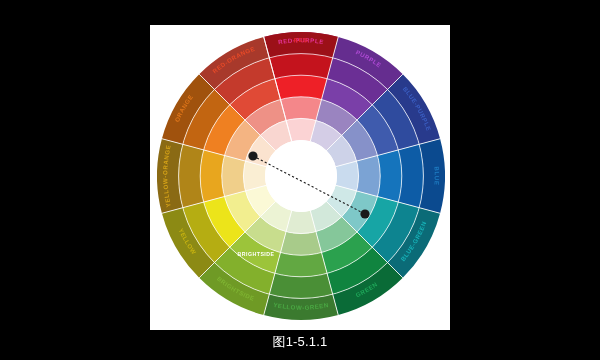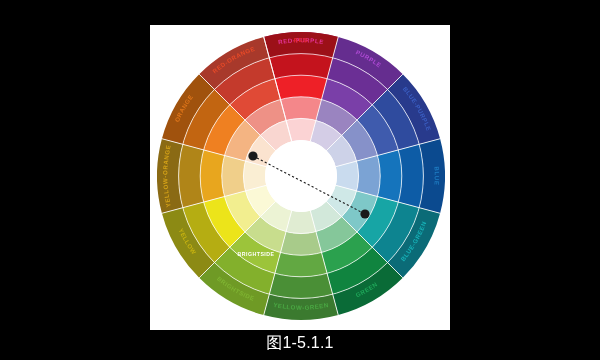--- a/index.html
+++ b/index.html
@@ -37,21 +37,21 @@
     height: 292px;
     display: block;
   }
   #caption {
     position: absolute;
     left: 0;
     top: 333px;
     width: 600px;
     text-align: center;
     color: #ffffff;
-    font-size: 16px;
+    font-size: 13px;
     font-family: "Liberation Sans", sans-serif;
     letter-spacing: 0.2px;
   }
   .seg-label {
     font-size: 6.1px;
     font-weight: bold;
     letter-spacing: 0.55px;
     font-family: "Liberation Sans", sans-serif;
   }
   .watermark-label {

